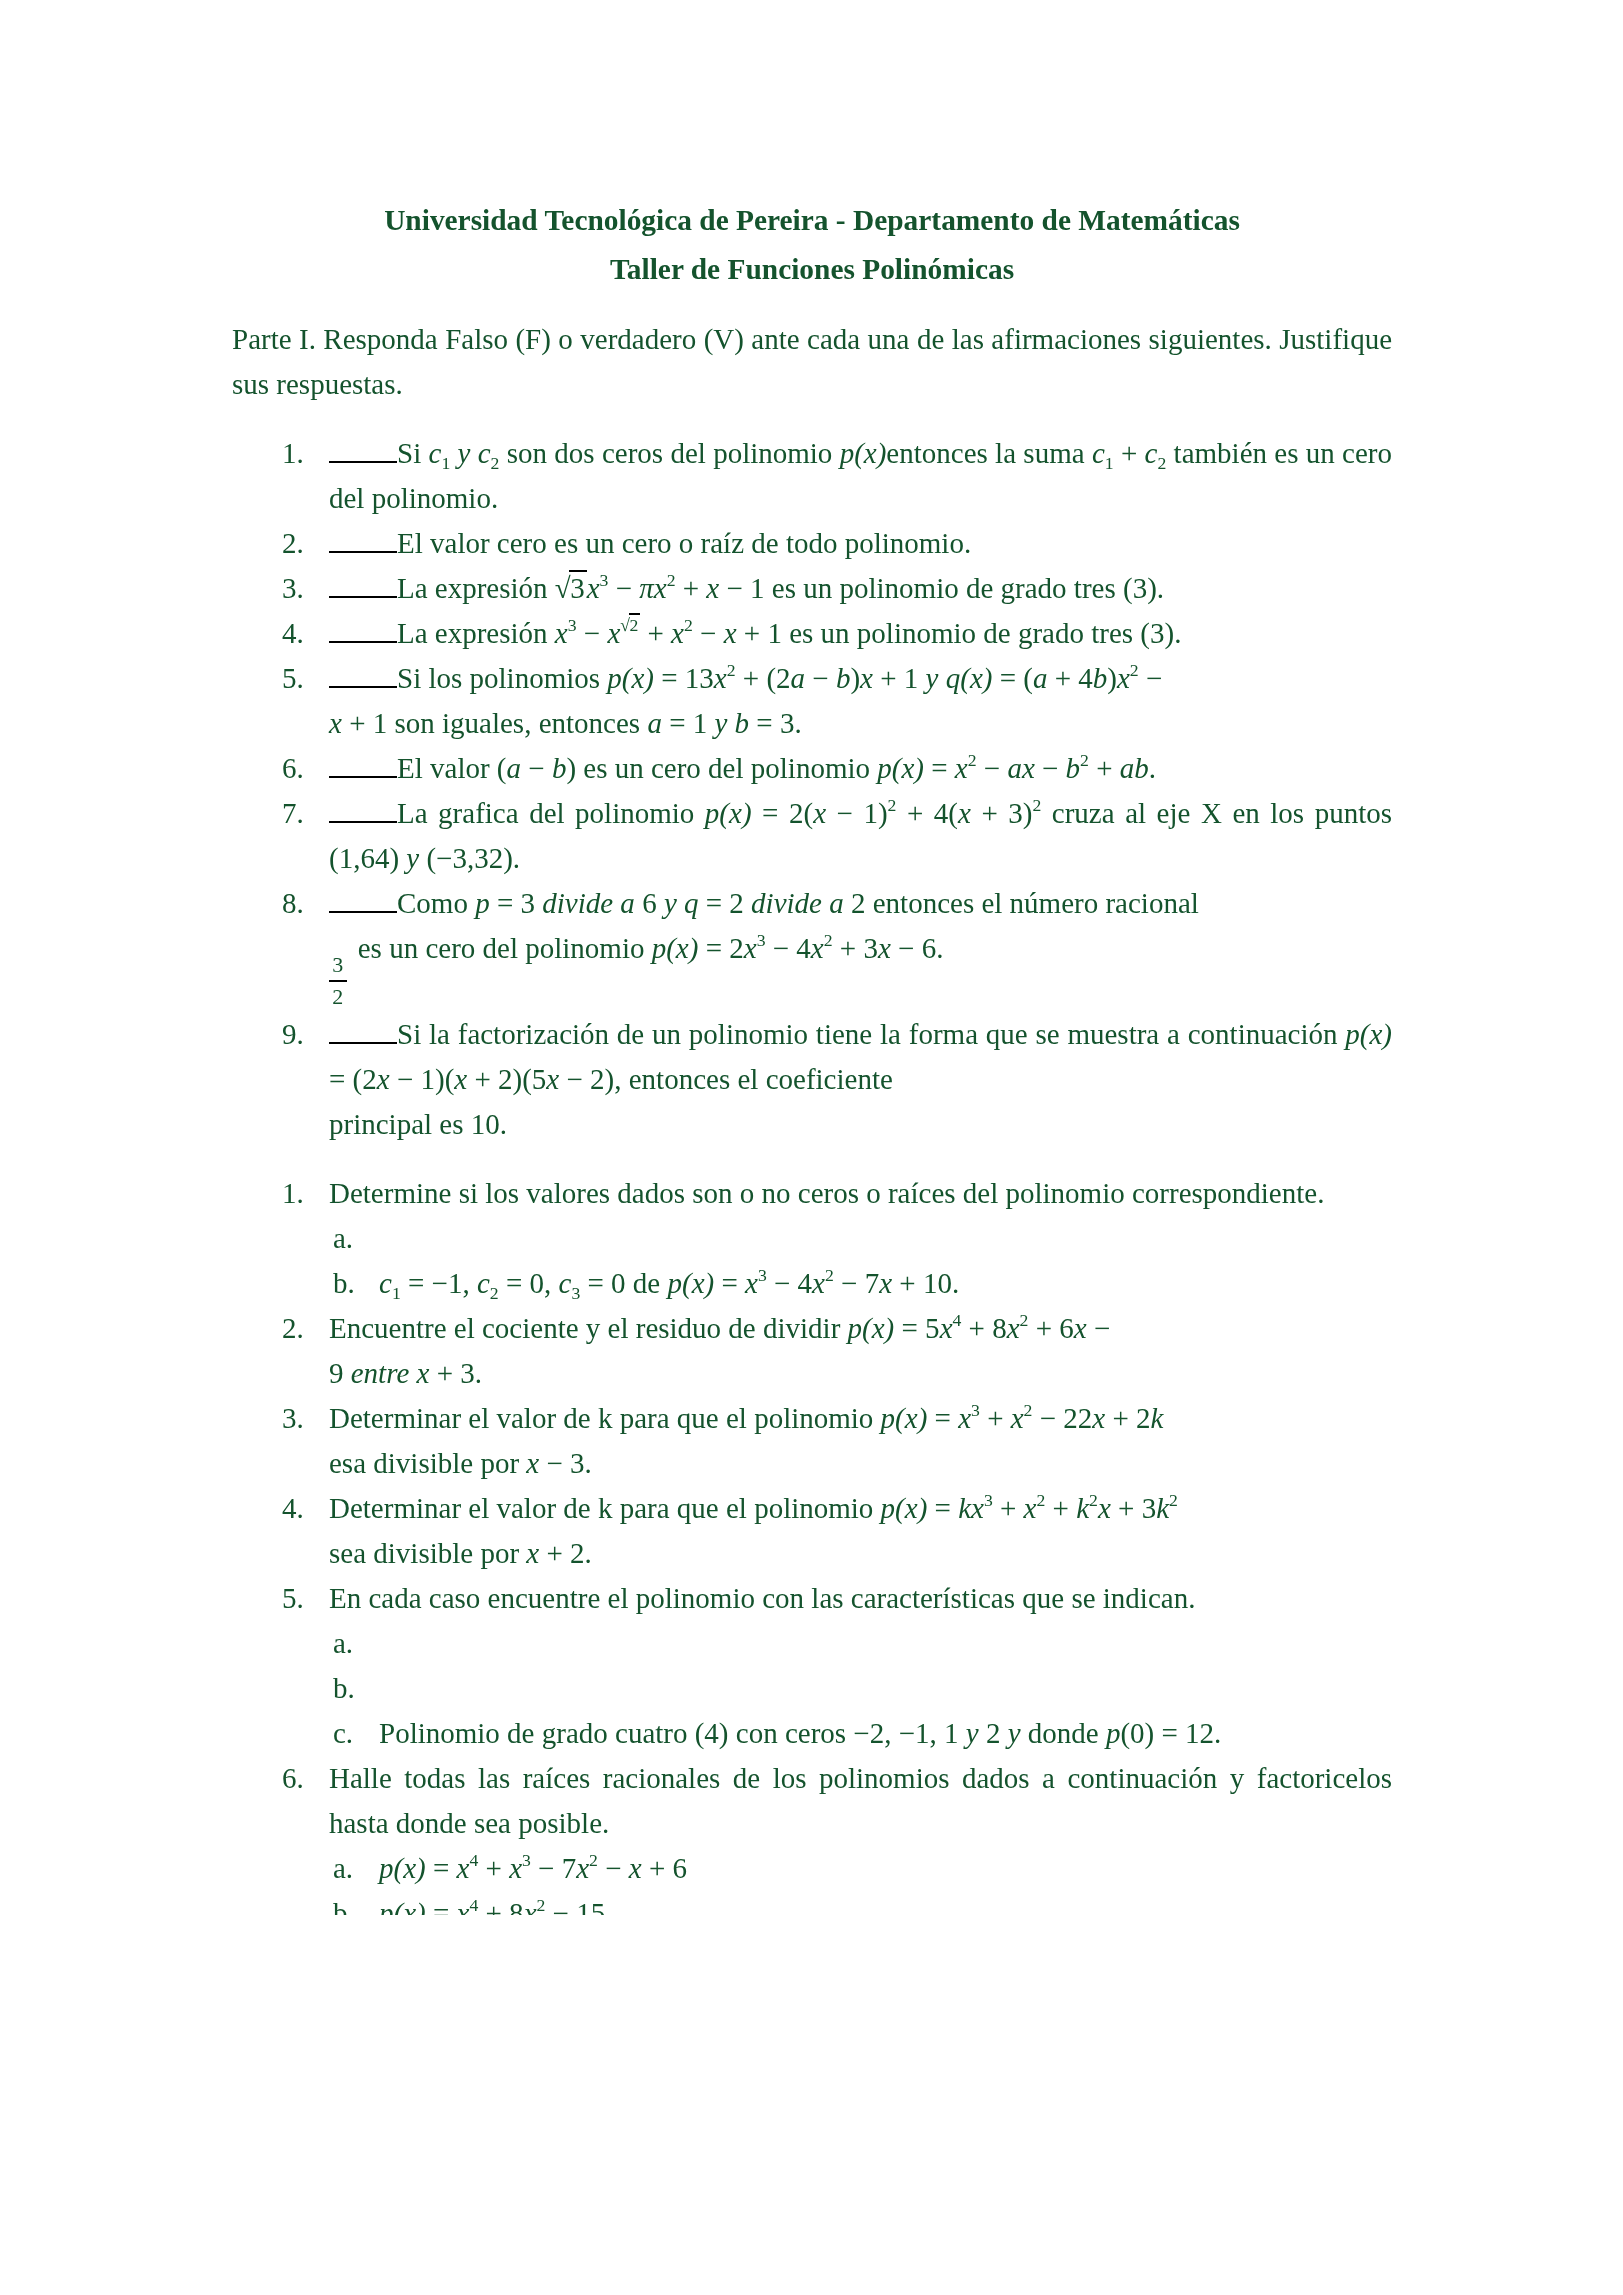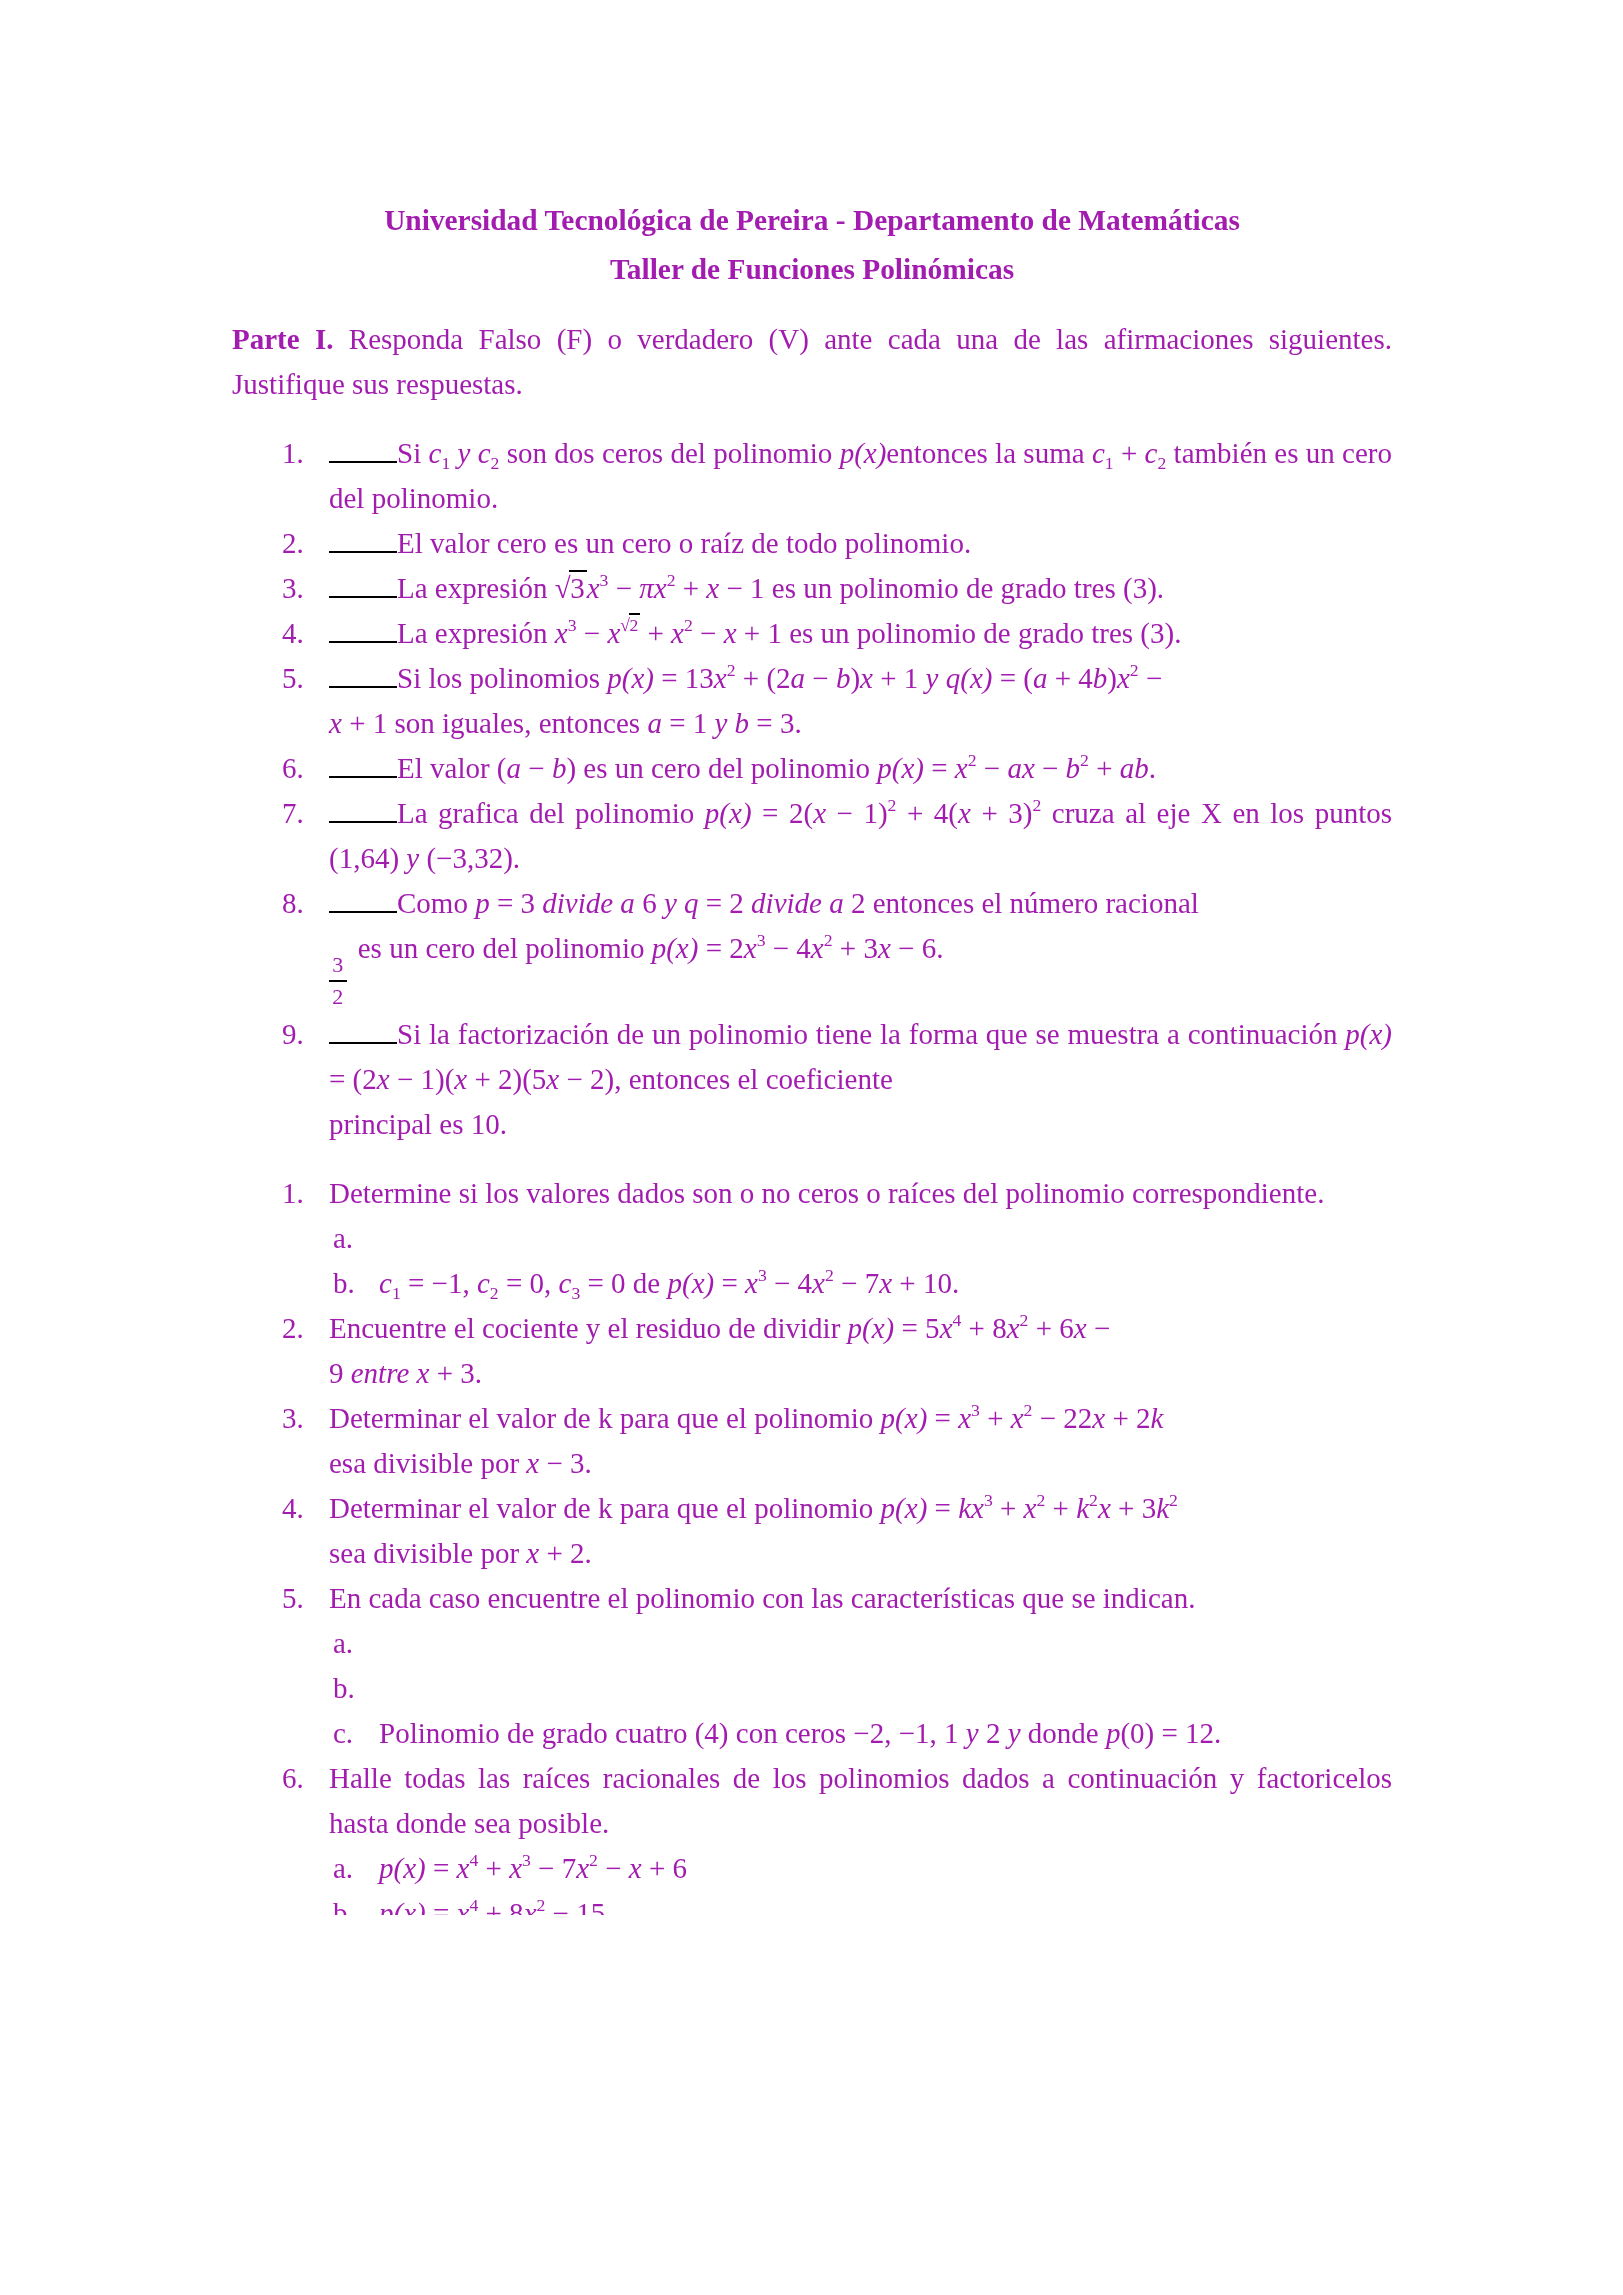--- a/index.html
+++ b/index.html
@@ -2,37 +2,37 @@
 <html style="font-size:10.5px"><head>
 <meta charset="utf-8">
 <style>
   html,body { margin:0; padding:0; background:#ffffff; }
   .page {
     position:relative;
     width:1623px; height:1915px;
     box-sizing:border-box;
     padding:198px 231px 52px 232px;
     background:#ffffff;
-    color:#a21caf;
+    color:#14532d;
     font-family:"Liberation Serif","DejaVu Serif",serif;
     font-size:29px;
     line-height:45px;
     overflow:hidden;
     border-radius:10px;
   }
   .title { margin:0; font-size:29.4px; font-weight:bold; text-align:center; line-height:45px; }
   .subtitle { margin-top:4px; }
   .intro { margin:25px 0 0 0; text-align:justify; }
   .p2head { margin:33px 0 0 0; }
   .list { margin-top:23.6px; }
   .item { display:flex; text-align:justify; }
   .item > .num { flex:0 0 47px; margin-left:50px; }
   .item > .body { flex:1; min-width:0; }
   .item.sub > .num { flex:0 0 46px; margin-left:101px; }
-  .bold { font-weight:bold; }
+  .bold { font-weight:normal; }
   .mi { font-style:italic; }
   sup, sub { font-size:17.7px; line-height:0; }
   sup { vertical-align:11.8px; }
   sub { vertical-align:-5.9px; }
   sup .sqrt { font-size:17.7px; }
   .blank {
     display:inline-block; width:68px; height:3.3px;
     border-bottom:2px solid #000; vertical-align:baseline;
   }
   .sqrt { white-space:nowrap; }

